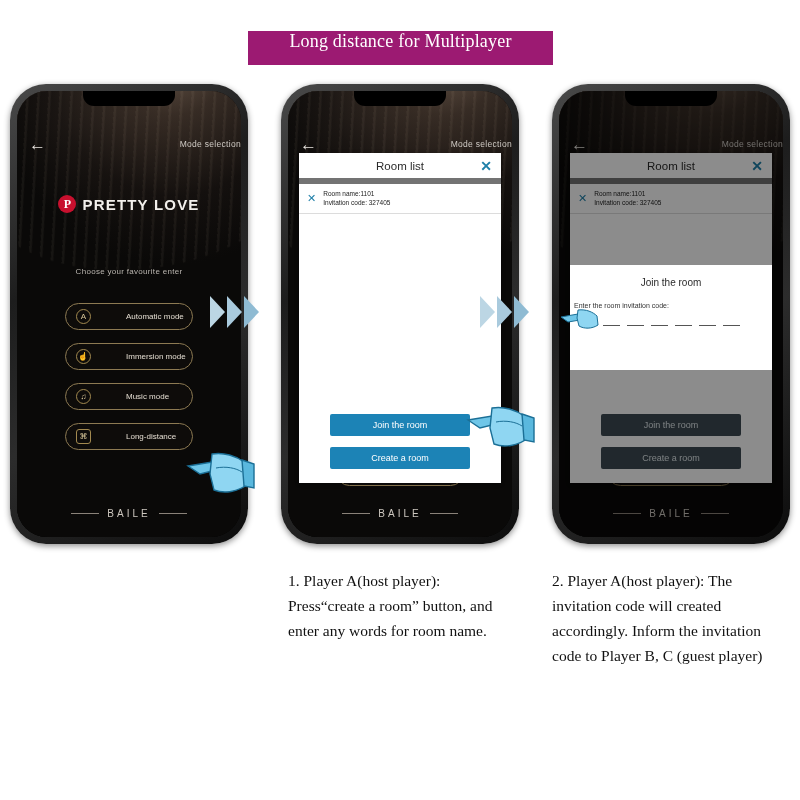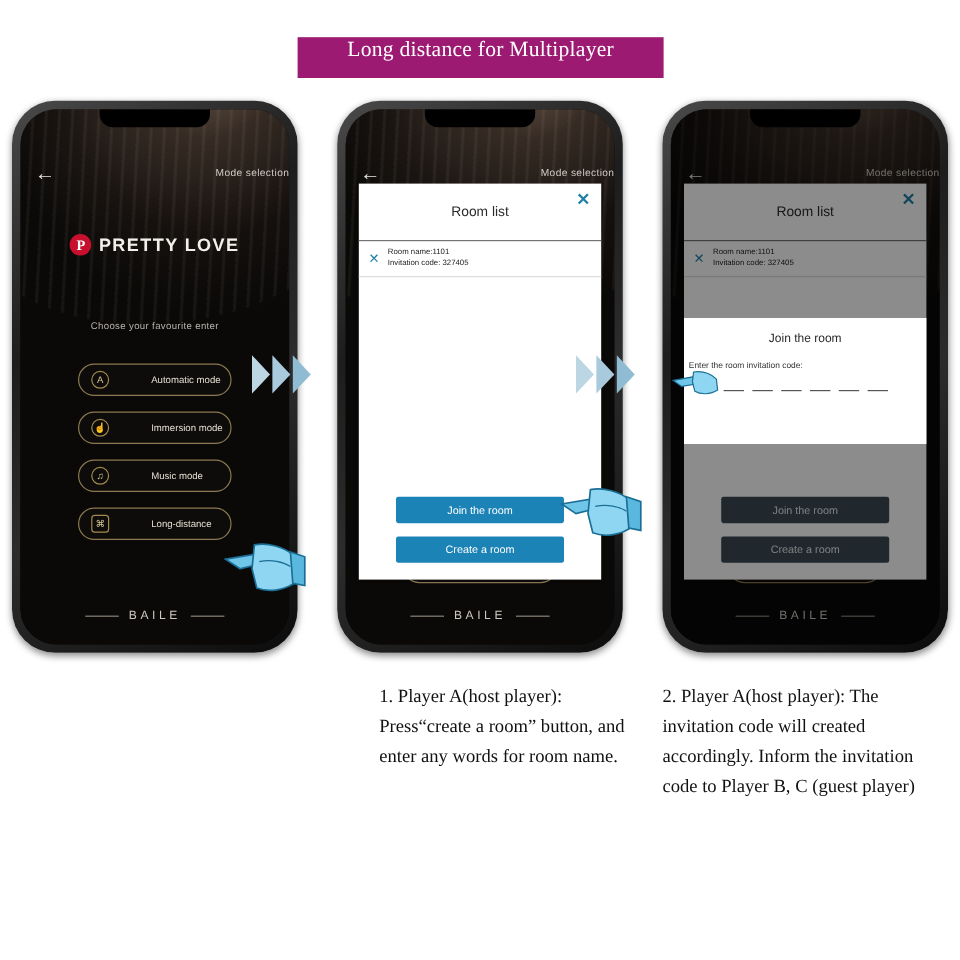--- a/index.html
+++ b/index.html
@@ -159,22 +159,22 @@
     left:11px; right:11px;
     top:62px;
     height:330px;
     background:#ffffff;
     z-index:7;
     display:flex; flex-direction:column;
     box-shadow:0 1px 4px rgba(0,0,0,.3);
   }
   .dlg-head {
     position:relative;
-    height:48px;
-    border-bottom:1px solid #737373;
+    height:31px;
+    border-bottom:6px solid #737373;
     display:flex; align-items:center; justify-content:center;
   }
   .dlg-head .t { font-size:11.5px; color:#2b2b2b; }
   .dlg-head .x {
     position:absolute; right:9px; top:6px;
     color:#1e7fa8; font-size:14px; line-height:1; font-weight:bold;
   }
   .room-row {
     height:30px;
     border-bottom:1px solid #dcdcdc;
@@ -259,21 +259,21 @@
   #hand3 { left:560px; top:305px; }
 
   
   .caption {
     position:absolute;
     font-family:"Liberation Serif", serif;
     font-size:15.5px;
     color:#111;
     line-height:1.62;
   }
-  #cap1 { left:288px; top:568px; width:215px;margin-left:28px; }
+  #cap1 { left:288px; top:568px; width:215px; }
   #cap2 { left:552px; top:568px; width:232px; }
 </style>
 </head>
 <body>
 
 <div id="banner">
   <span class="txt">Long distance for Multiplayer</span>
 </div>
 
 <div class="phone" id="phone1">

